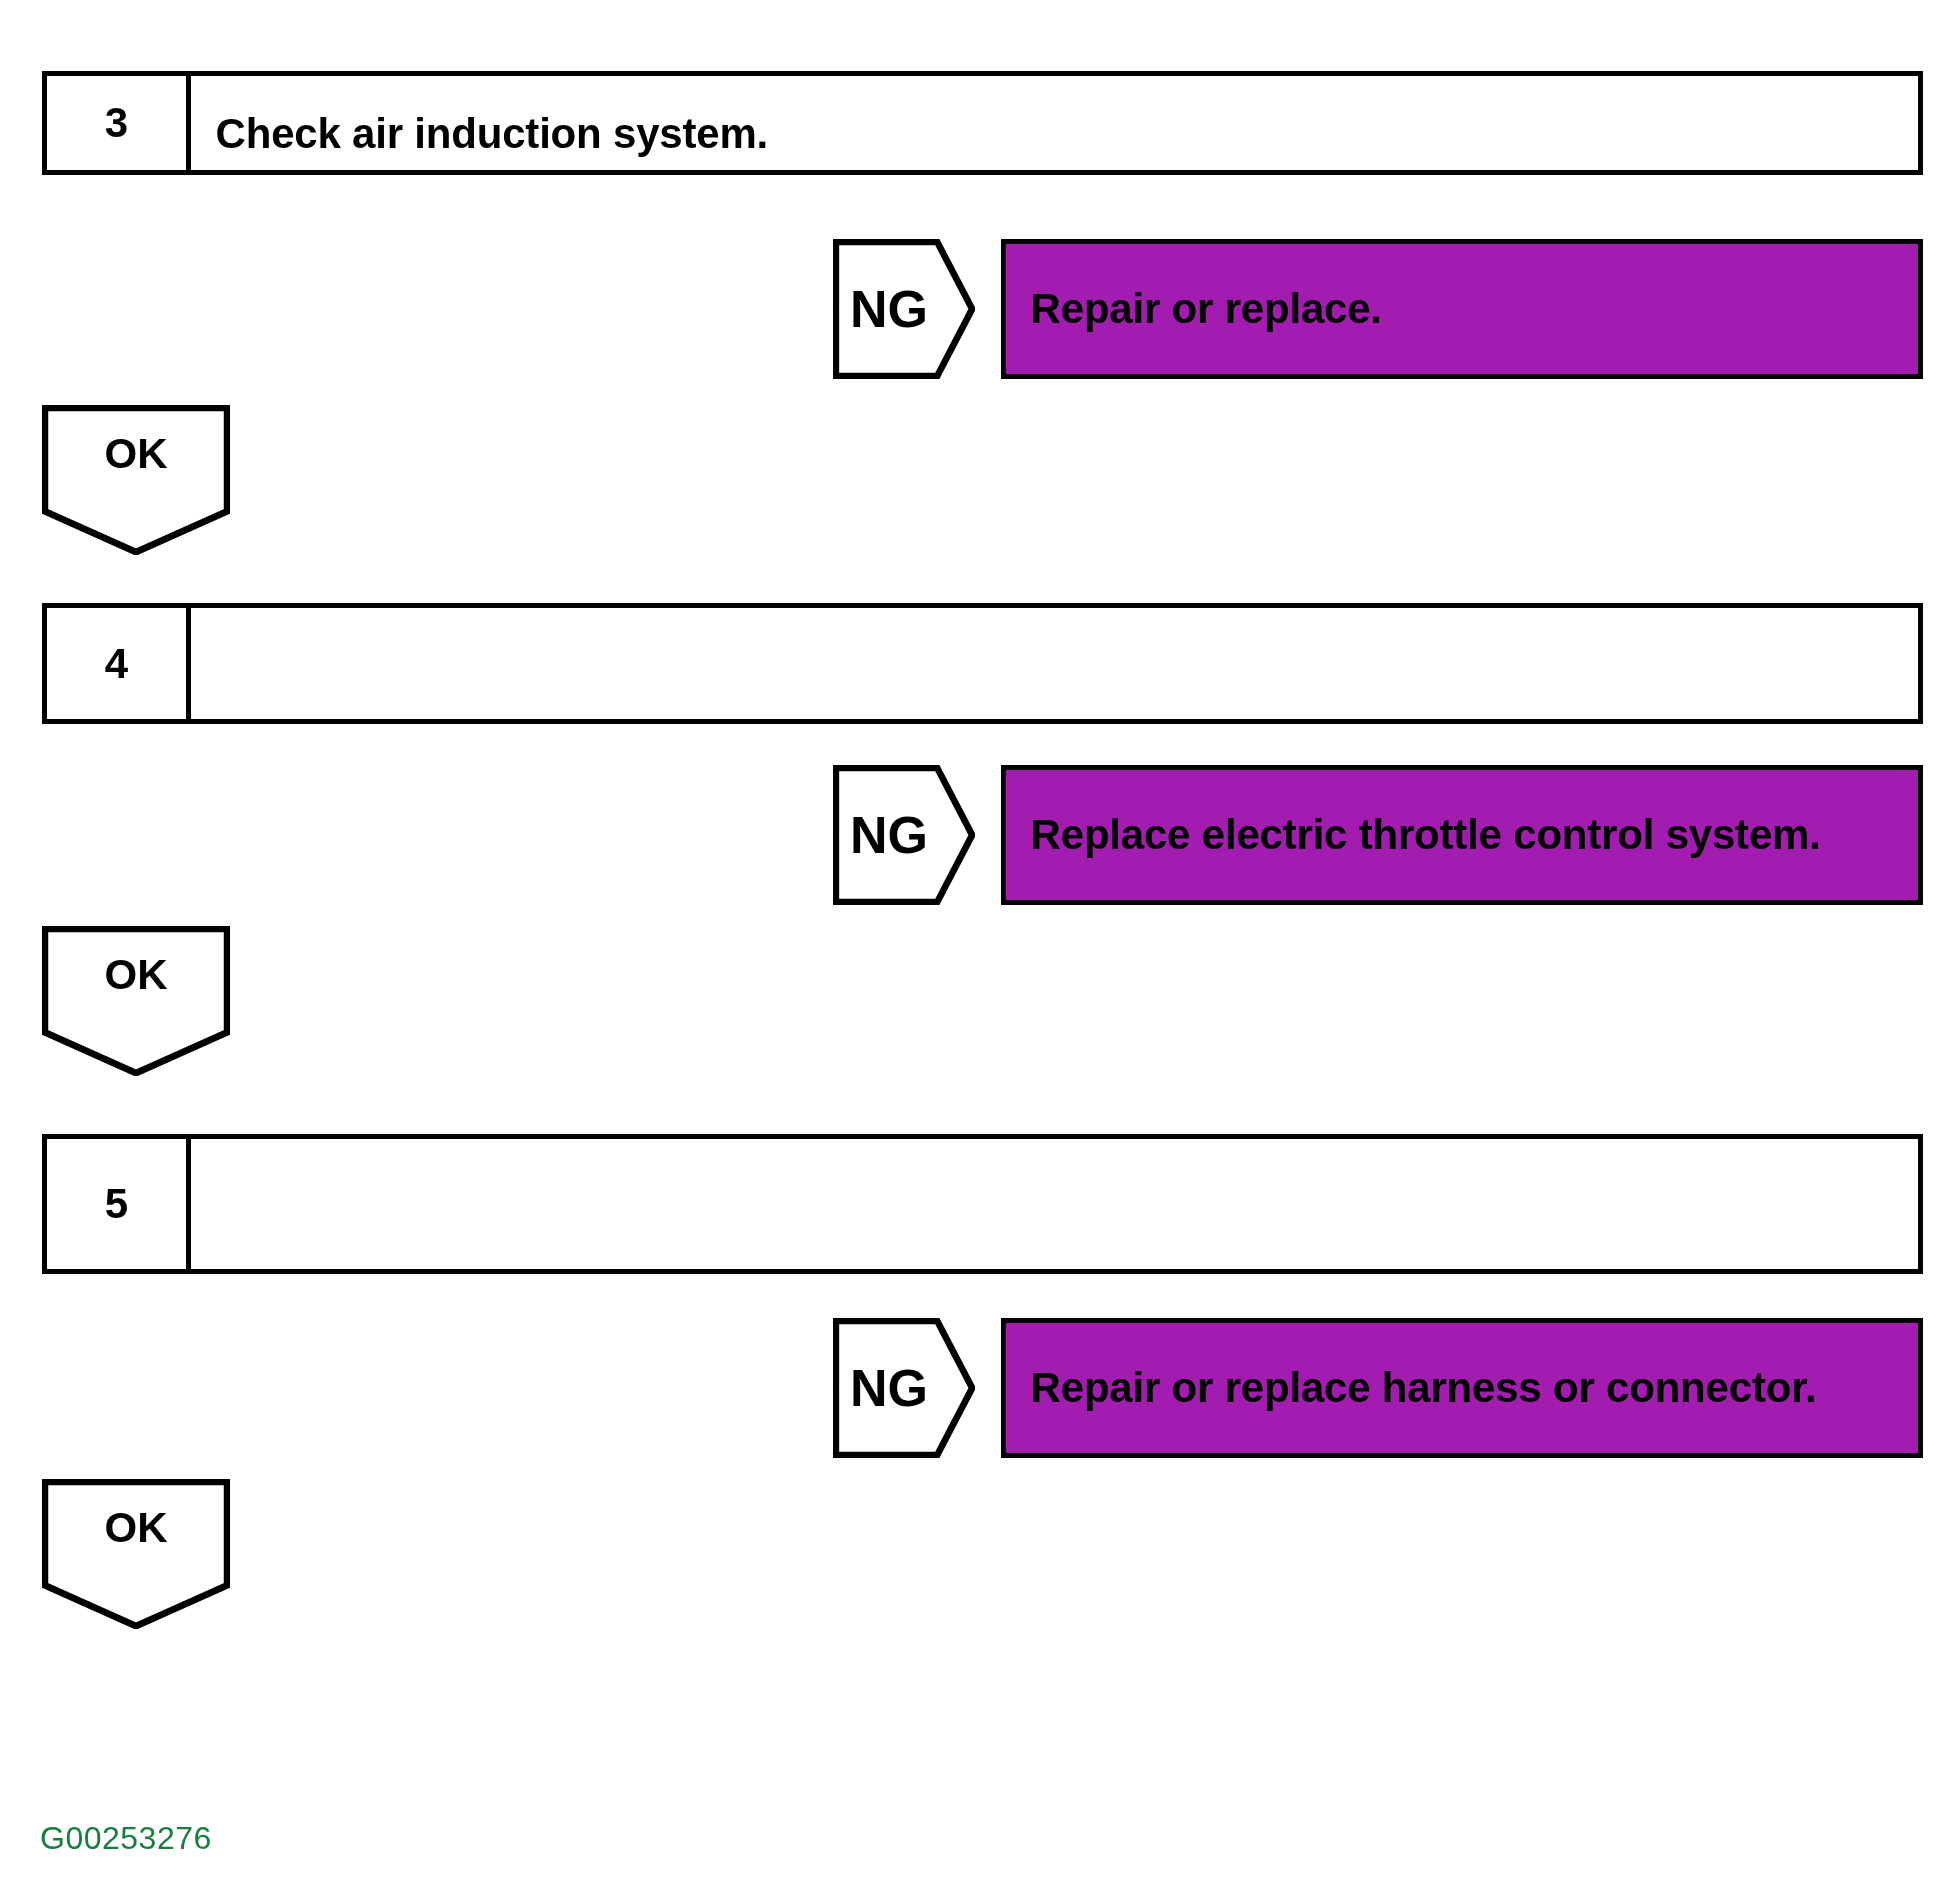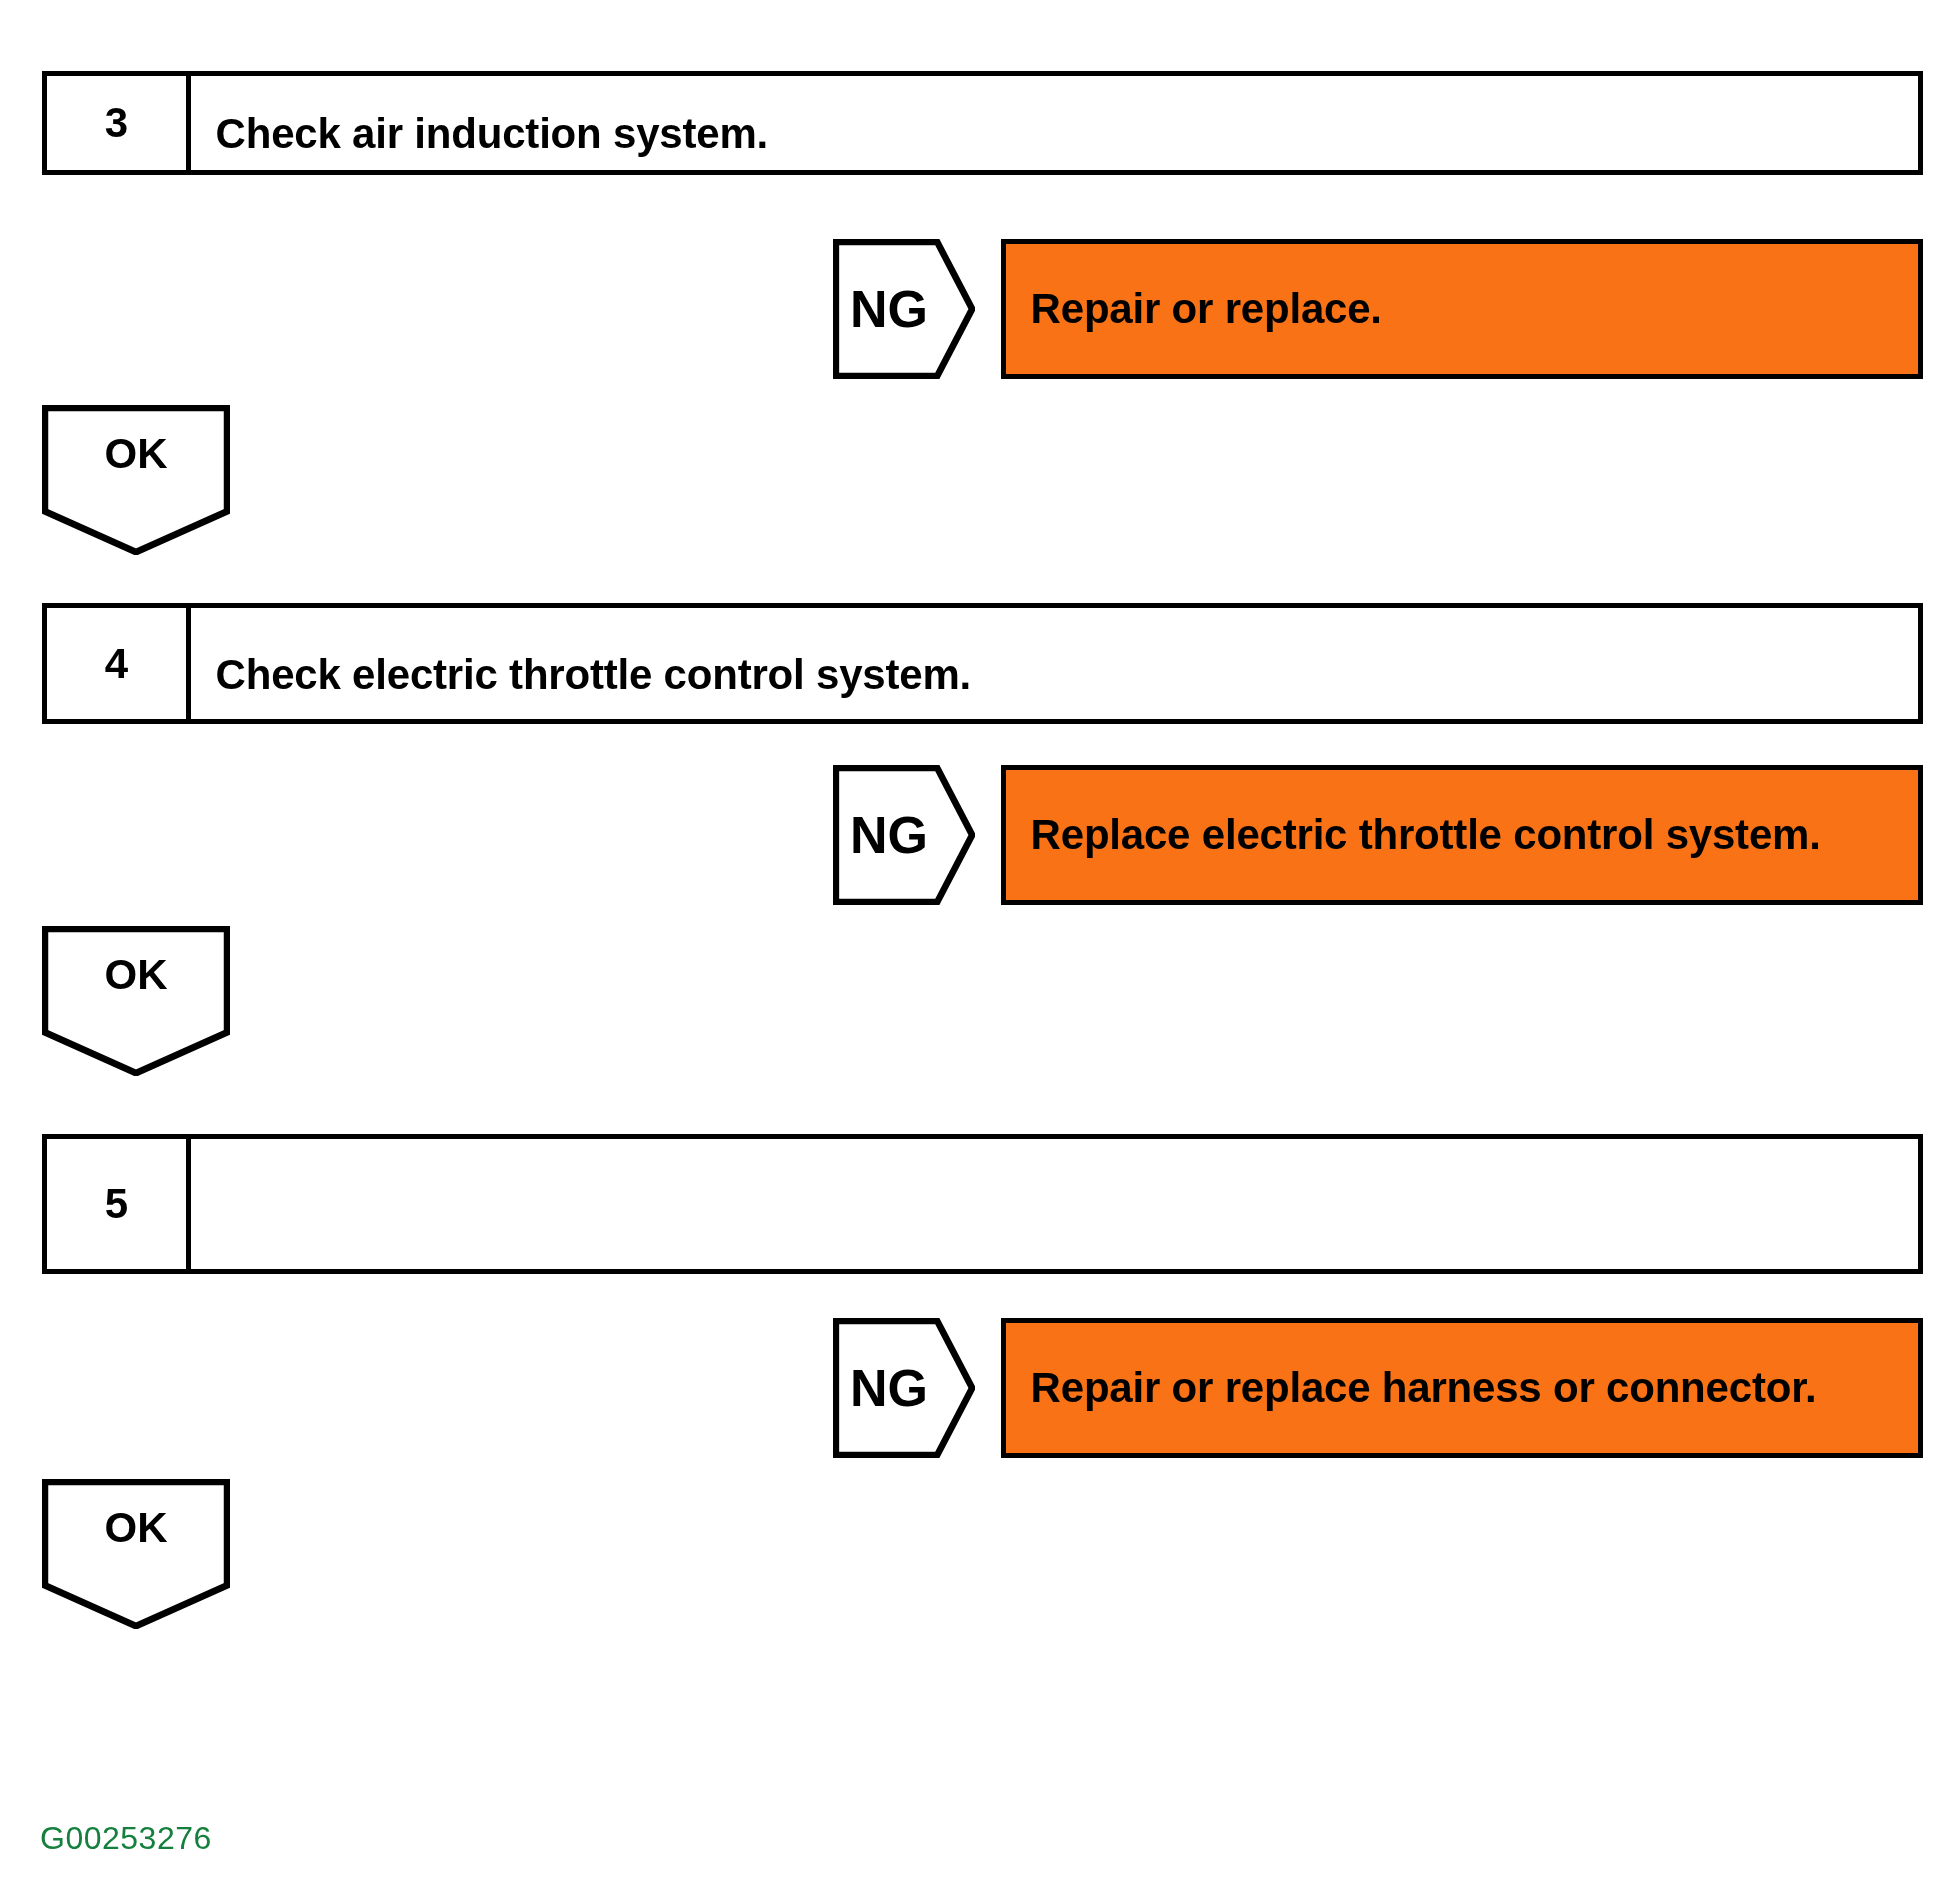--- a/index.html
+++ b/index.html
@@ -61,21 +61,21 @@
   .step-text.two-line {
     align-items: flex-start;
     padding-top: 21px;
   }
 
   
   .result-box {
     position: absolute;
     box-sizing: border-box;
     border: 5.7px solid #000;
-    background: #f97316;
+    background: #a21caf;
     display: flex;
     align-items: center;
     padding-left: 24.6px;
     padding-right: 19px;
     font-size: 42px;
     font-weight: bold;
     line-height: 1.18;
     letter-spacing: -0.2px;
   }
 
@@ -167,21 +167,20 @@
 
   <div class="ok-arrow" style="left:42px; top:405px;">
     <svg viewBox="0 0 196 158" preserveAspectRatio="none">
       <polygon points="3,3 193,3 193,112 98,155 3,112" fill="#ffffff" stroke="#000000" stroke-width="7" stroke-linejoin="miter"></polygon>
     </svg>
     <div class="ok-label">OK</div>
   </div>
 
   <div class="step-box" style="left:42px; top:603px; width:1881px; height:121px;">
     <div class="step-num">4</div>
-    <div class="step-text">Check electric throttle control system.</div>
   </div>
 
   <div class="ng-arrow" style="left:833px; top:765px;">
     <svg viewBox="0 0 150 148" preserveAspectRatio="none">
       <polygon points="3,3 110,3 147,74 110,145 3,145" fill="#ffffff" stroke="#000000" stroke-width="7" stroke-linejoin="miter"></polygon>
     </svg>
     <div class="ng-label">NG</div>
   </div>
 
   <div class="result-box" style="left:1001px; top:765px; width:922px; height:140px;">Replace electric throttle control system.</div>

